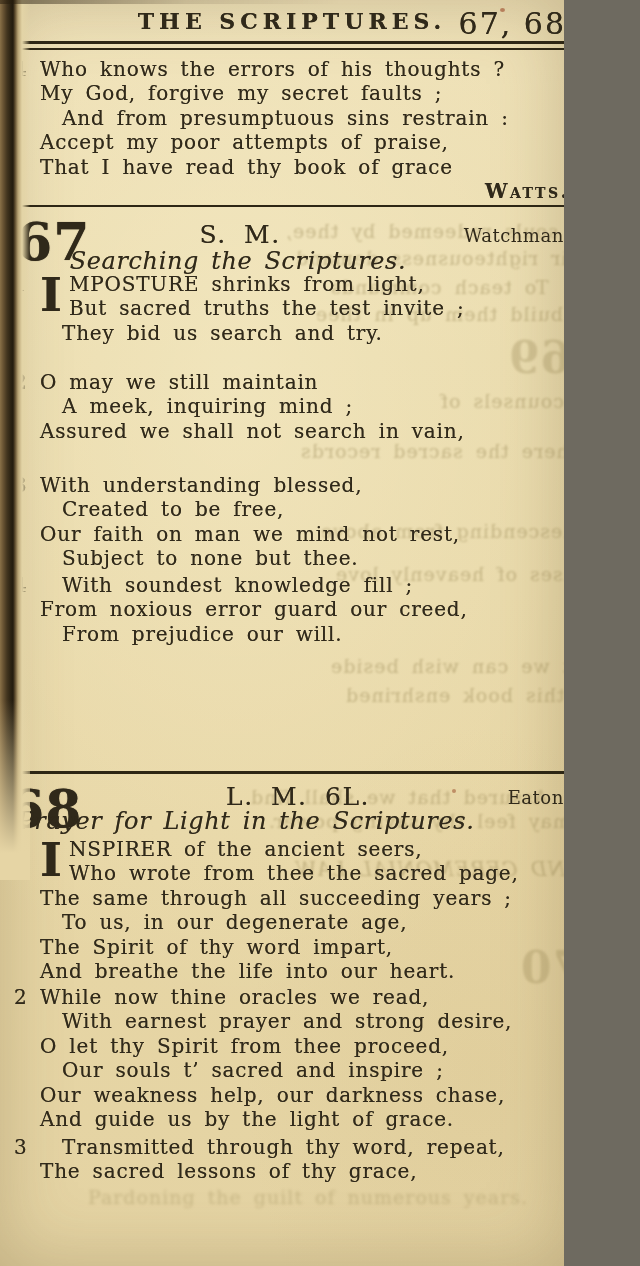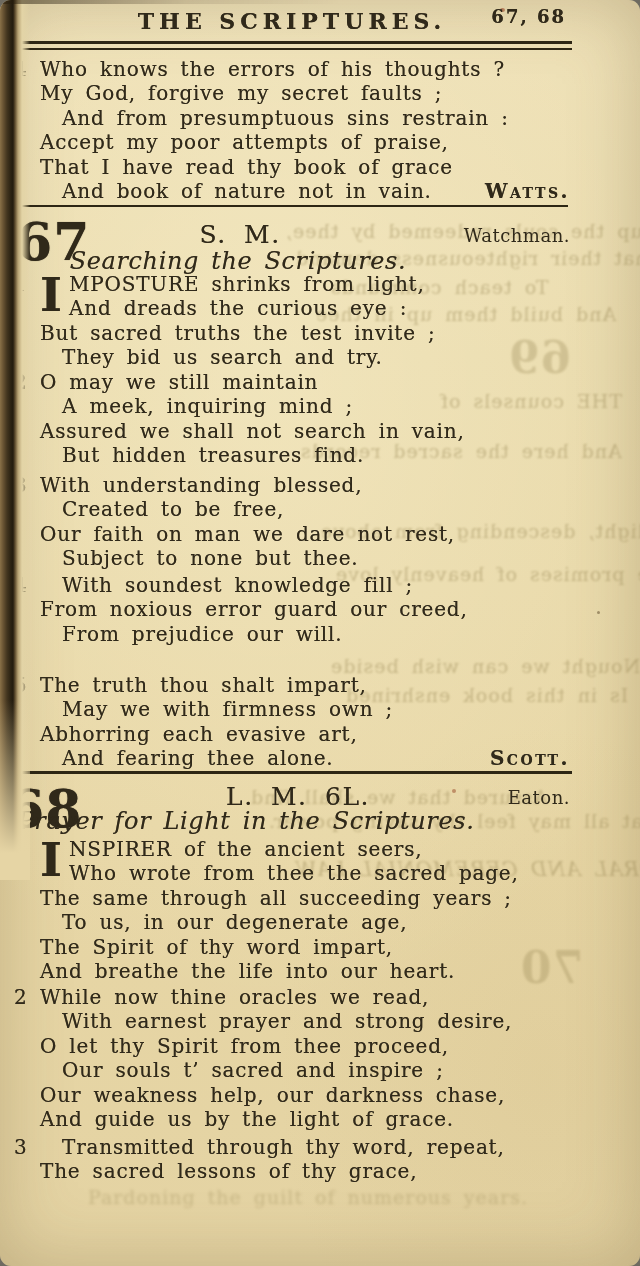--- a/index.html
+++ b/index.html
@@ -1,25 +1,24 @@
 <!DOCTYPE html>
 <html><head>
 <meta charset="utf-8">
 <style>
   html,body{margin:0;padding:0;background:#6e6a60;}
   .scan{
-    position:relative;width:640px;height:1266px;overflow:hidden;
+    position:relative;width:564px;height:1266px;overflow:hidden;
     font-family:"DejaVu Serif","Liberation Serif",serif;
     color:#30291a;
     background:
       radial-gradient(120% 80% at 42% 30%, rgba(255,248,218,0.35), rgba(255,248,218,0) 62%),
       radial-gradient(60% 40% at 85% 85%, rgba(180,150,90,0.10), rgba(180,150,90,0) 70%),
       linear-gradient(to bottom,#eee0b6 0%,#e9daab 28%,#e7d6a5 65%,#e4d3a3 100%);
     box-shadow:inset 0 0 70px rgba(100,78,38,0.28);
-    border-radius:11px;
   }
   .scan *{box-sizing:border-box;}
   
   .binding{
     position:absolute;left:0;top:0;width:30px;height:870px;
     background:linear-gradient(90deg,
       #8a7148 0px,#6b5534 3px,#43351f 7px,#2a2112 11px,#241c0f 13px,
       #5e4c2e 15px,#b7a273 18px,#e3d4a6 22px,rgba(231,216,168,0) 30px);
     pointer-events:none;
   }
@@ -44,21 +43,21 @@
   .ghost.gnum{font-size:44px;opacity:0.30;font-weight:700;}
   .ghost.gital{font-style:italic;font-size:20px;}
   
   .textblock{position:absolute;left:14px;top:0;width:556px;height:1266px;}
   .page-head{position:absolute;left:0;top:8px;width:100%;height:34px;}
   .running-title{
     text-align:center;font-size:22px;font-weight:700;letter-spacing:5px;
     text-shadow:0 0 0.6px rgba(48,41,26,0.75);
   }
   .page-nums{
-    position:absolute;right:4px;top:-2px;font-size:18px;font-weight:700;letter-spacing:2px;
+    position:absolute;right:4px;top:-2px;font-size:30px;font-weight:400;letter-spacing:2px;
     text-shadow:0 0 0.6px rgba(48,41,26,0.75);
   }
   .double-rule{
     position:absolute;left:-4px;right:-2px;top:41px;height:9px;
     border-top:3px solid #2d2614;border-bottom:2px solid #2d2614;
   }
   .rule{position:absolute;left:-4px;right:-2px;background:#2d2614;}
   .rule-1{top:205px;height:2px;right:2px;}
   .rule-2{top:771px;height:3px;}
   
@@ -118,75 +117,62 @@
 
     <div class="verse" style="top:57px;">
       <span class="vnum">4</span>
       <div class="ln">Who knows the errors of his thoughts ?</div>
       <div class="ln">My God, forgive my secret faults ;</div>
       <div class="ln ind">And from presumptuous sins restrain :</div>
       <div class="ln">Accept my poor attempts of praise,</div>
       <div class="ln">That I have read thy book of grace</div>
       <div class="ln ind">
         <span class="attr">Watts.</span>
-        <span>And book of nature not in vain.</span>
       </div>
     </div>
 
     <div class="rule rule-1"></div>
 
     <div class="hymn-head h67" style="top:214px;">
       <div class="hymn-num">67</div>
       <div class="meter" style="left:226px;top:6px;">S. M.</div>
       <div class="tune" style="top:11px;">Watchman.</div>
       <div class="hymn-title" style="left:224px;top:33px;">Searching the Scriptures.</div>
     </div>
 
     <div class="verse" style="top:272px;">
       <span class="vnum">1</span>
       <span class="dropcap">I</span>
       <div class="ln">MPOSTURE shrinks from light,</div>
-      <div class="ln">And dreads the curious eye :</div>
       <div class="ln">But sacred truths the test invite ;</div>
       <div class="ln ind">They bid us search and try.</div>
     </div>
 
     <div class="verse" style="top:370px;">
       <span class="vnum">2</span>
       <div class="ln">O may we still maintain</div>
       <div class="ln ind">A meek, inquiring mind ;</div>
       <div class="ln">Assured we shall not search in vain,</div>
-      <div class="ln ind">But hidden treasures find.</div>
     </div>
 
     <div class="verse" style="top:473px;">
       <span class="vnum">3</span>
       <div class="ln">With understanding blessed,</div>
       <div class="ln ind">Created to be free,</div>
-      <div class="ln">Our faith on man we dare not rest,</div>
+      <div class="ln">Our faith on man we mind not rest,</div>
       <div class="ln ind">Subject to none but thee.</div>
     </div>
 
     <div class="verse" style="top:573px;">
       <span class="vnum">4</span>
       <div class="ln ind">With soundest knowledge fill ;</div>
       <div class="ln">From noxious error guard our creed,</div>
       <div class="ln ind">From prejudice our will.</div>
     </div>
 
-    <div class="verse" style="top:673px;">
-      <span class="vnum">5</span>
-      <div class="ln">The truth thou shalt impart,</div>
-      <div class="ln ind">May we with firmness own ;</div>
-      <div class="ln">Abhorring each evasive art,</div>
-      <div class="ln ind">
-        <span class="attr">Scott.</span>
-        <span>And fearing thee alone.</span>
-      </div>
-    </div>
 
     <div class="rule rule-2"></div>
 
     <div class="hymn-head h68" style="top:778px;">
       <div class="hymn-num">68</div>
       <div class="meter" style="left:284px;top:4px;">L. M. 6L.</div>
       <div class="tune" style="top:9px;">Eaton.</div>
       <div class="hymn-title" style="left:232px;top:29px;">Prayer for Light in the Scriptures.</div>
     </div>
 

